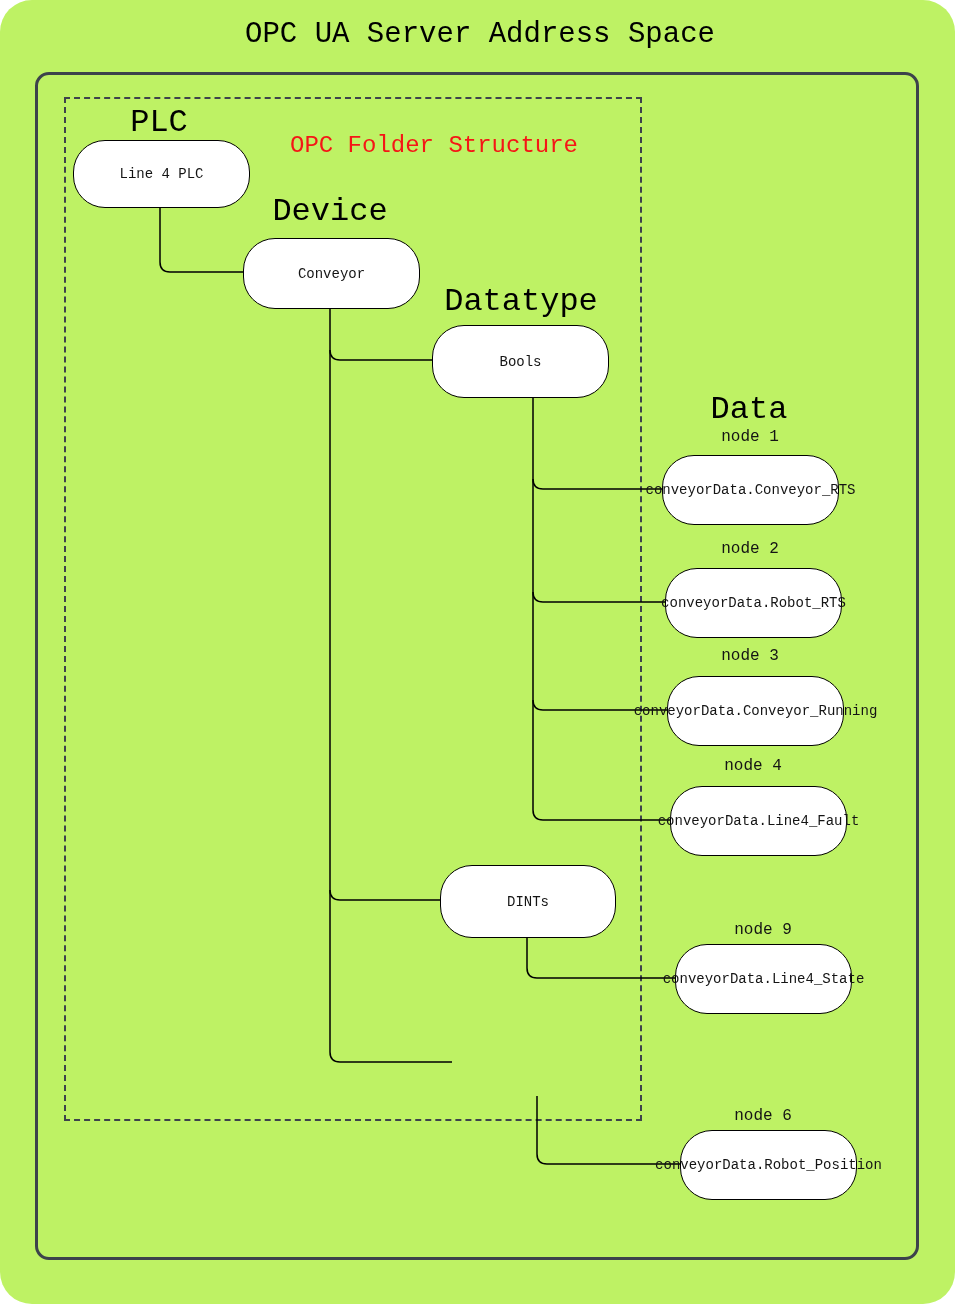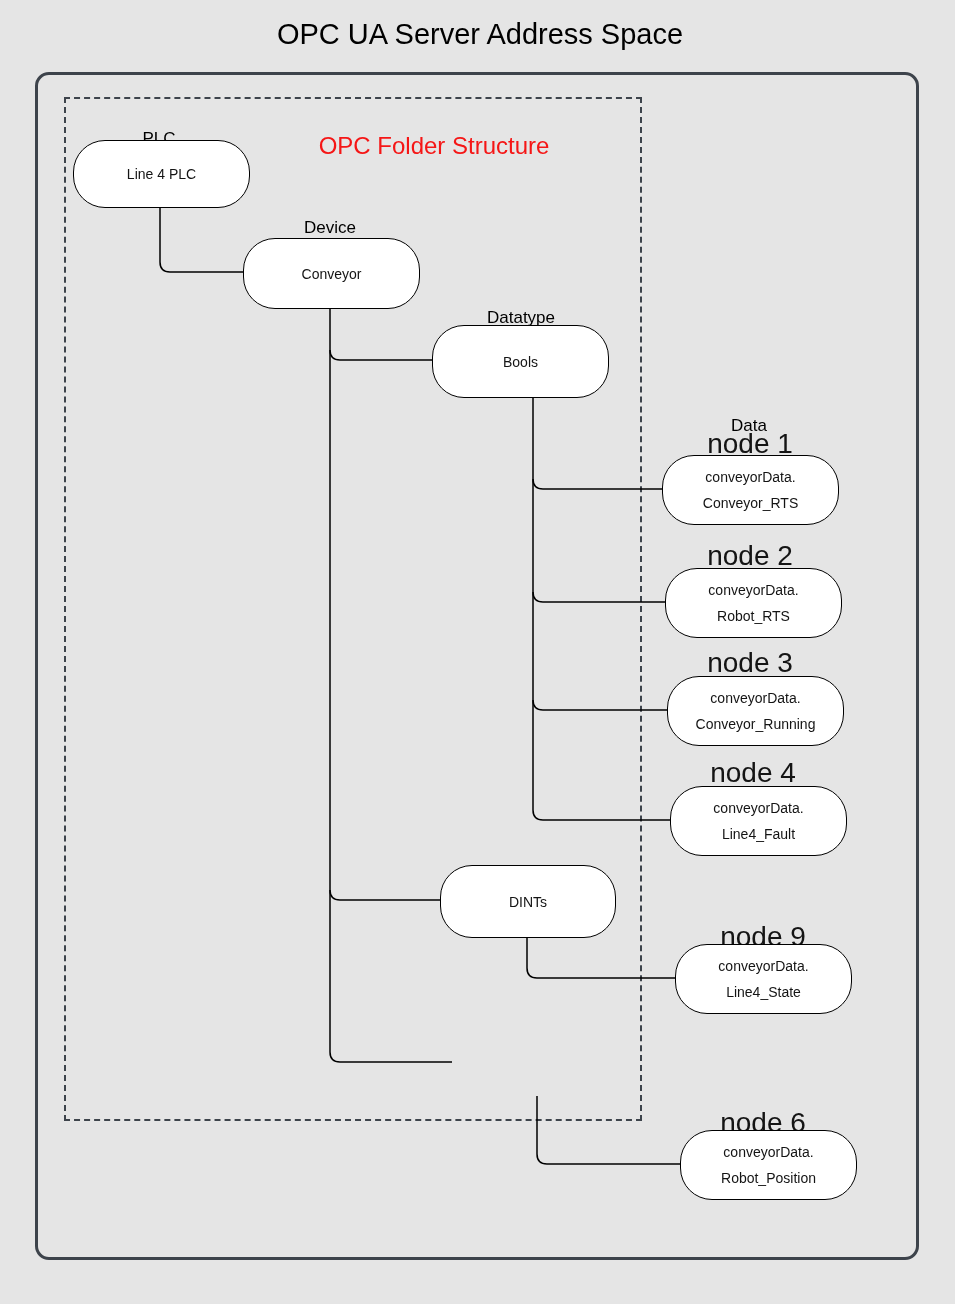--- a/index.html
+++ b/index.html
@@ -1,44 +1,44 @@
 <!DOCTYPE html>
 <html><head>
 <meta charset="utf-8">
 <style>
   html,body{margin:0;padding:0;background:#ffffff;}
   .stage{
-    position:relative;width:955px;height:1304px;background:#e5e5e5;
-    font-family:Liberation Sans, sans-serif;color:#000;overflow:hidden;
+    position:relative;width:955px;height:1304px;background:#bef264;
+    font-family:Liberation Mono, monospace;color:#000;overflow:hidden;border-radius:32px;
   }
   .title{
     position:absolute;top:18px;left:480px;transform:translateX(-50%);
     font-size:29px;white-space:nowrap;color:#000;
   }
   .outer-box{
     position:absolute;left:35px;top:72px;width:878px;height:1182px;
     border:3px solid #3d434b;border-radius:14px;background:transparent;
   }
   .dashed-box{
     position:absolute;left:64px;top:97px;width:574px;height:1020px;
     border:2px dashed #3d434b;background:transparent;z-index:0;
   }
   svg.wires{position:absolute;left:0;top:0;z-index:1;}
   .bubble{
     position:absolute;background:#fff;border:1.5px solid #000;border-radius:32px;
     display:flex;align-items:center;justify-content:center;text-align:center;
     font-size:14px;color:#141414;z-index:2;white-space:nowrap;
   }
-  .bubble.two-line{flex-direction:column;line-height:26px;}
+  .bubble.two-line{line-height:26px;}
   .col-label{
-    position:absolute;transform:translateX(-50%);font-size:17px;color:#000;
-    white-space:nowrap;z-index:2;margin-top:25px;
+    position:absolute;transform:translateX(-50%);font-size:32px;color:#000;
+    white-space:nowrap;z-index:2;
   }
   .node-label{
-    position:absolute;transform:translateX(-50%);font-size:28px;color:#141414;
+    position:absolute;transform:translateX(-50%);font-size:16px;color:#141414;
     white-space:nowrap;z-index:2;
   }
   .overlay-label{
     position:absolute;transform:translateX(-50%);font-size:24px;
     white-space:nowrap;z-index:2;
   }
 </style>
 </head>
 <body>
 

